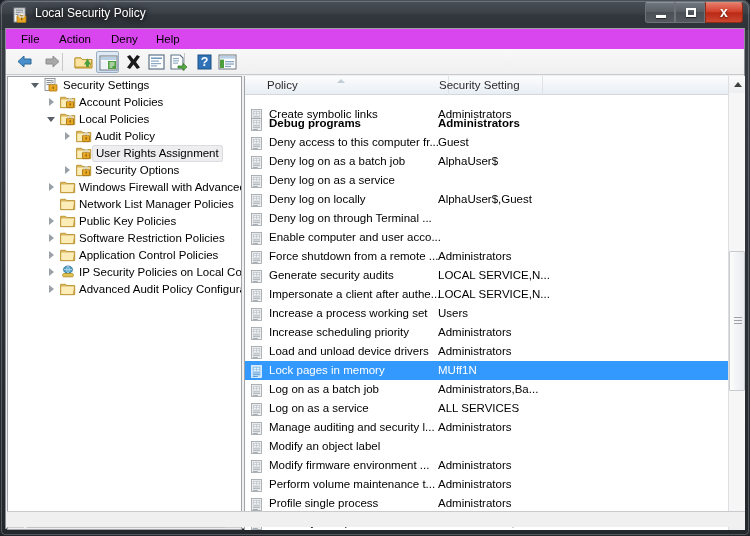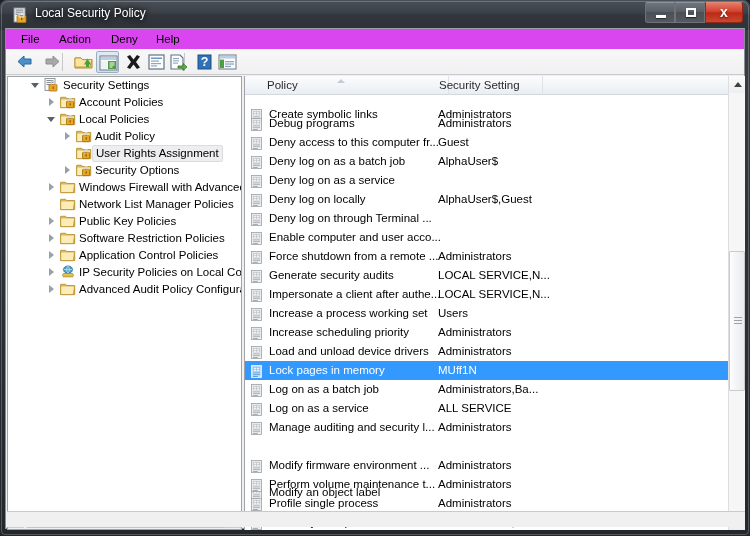--- a/index.html
+++ b/index.html
@@ -566,21 +566,21 @@
   <rect x="5.8" y="2.6" width="2.6" height="1.5" fill="#eef0f2"></rect>
   <rect x="2.6" y="4.6" width="2.6" height="1.5" fill="#eef0f2"></rect>
   <rect x="5.8" y="4.6" width="2.6" height="1.5" fill="#eef0f2"></rect>
   <rect x="1.8" y="7.4" width="7.4" height="1" fill="#a6adb4"></rect>
   <rect x="1.8" y="9.2" width="7.4" height="1" fill="#a6adb4"></rect>
   <rect x="1.8" y="11" width="5" height="1" fill="#a6adb4"></rect>
 </svg></span>
             <span class="pol">Create symbolic links</span>
             <span class="setv">Administrators</span>
           </div>
-          <div class="lrow" style="top: 19px;">
+          <div class="lrow" style="top: 19px; font-weight: bold;">
             <span class="ico"><svg width="13" height="13" viewBox="0 0 13 13">
   <rect x="0.5" y="0.5" width="10" height="12" fill="#f4f4f4" stroke="#9aa0a6" stroke-width="0.8"></rect>
   <rect x="1.8" y="1.8" width="7.4" height="4.6" fill="#b9bfc6"></rect>
   <rect x="2.6" y="2.6" width="2.6" height="1.5" fill="#eef0f2"></rect>
   <rect x="5.8" y="2.6" width="2.6" height="1.5" fill="#eef0f2"></rect>
   <rect x="2.6" y="4.6" width="2.6" height="1.5" fill="#eef0f2"></rect>
   <rect x="5.8" y="4.6" width="2.6" height="1.5" fill="#eef0f2"></rect>
   <rect x="1.8" y="7.4" width="7.4" height="1" fill="#a6adb4"></rect>
   <rect x="1.8" y="9.2" width="7.4" height="1" fill="#a6adb4"></rect>
   <rect x="1.8" y="11" width="5" height="1" fill="#a6adb4"></rect>
@@ -804,38 +804,38 @@
   <rect x="1.8" y="1.8" width="7.4" height="4.6" fill="#b9bfc6"></rect>
   <rect x="2.6" y="2.6" width="2.6" height="1.5" fill="#eef0f2"></rect>
   <rect x="5.8" y="2.6" width="2.6" height="1.5" fill="#eef0f2"></rect>
   <rect x="2.6" y="4.6" width="2.6" height="1.5" fill="#eef0f2"></rect>
   <rect x="5.8" y="4.6" width="2.6" height="1.5" fill="#eef0f2"></rect>
   <rect x="1.8" y="7.4" width="7.4" height="1" fill="#a6adb4"></rect>
   <rect x="1.8" y="9.2" width="7.4" height="1" fill="#a6adb4"></rect>
   <rect x="1.8" y="11" width="5" height="1" fill="#a6adb4"></rect>
 </svg></span>
             <span class="pol">Log on as a service</span>
-            <span class="setv">ALL SERVICE</span>
+            <span class="setv">ALL SERVICES</span>
           </div>
           <div class="lrow" style="top: 323px;">
             <span class="ico"><svg width="13" height="13" viewBox="0 0 13 13">
   <rect x="0.5" y="0.5" width="10" height="12" fill="#f4f4f4" stroke="#9aa0a6" stroke-width="0.8"></rect>
   <rect x="1.8" y="1.8" width="7.4" height="4.6" fill="#b9bfc6"></rect>
   <rect x="2.6" y="2.6" width="2.6" height="1.5" fill="#eef0f2"></rect>
   <rect x="5.8" y="2.6" width="2.6" height="1.5" fill="#eef0f2"></rect>
   <rect x="2.6" y="4.6" width="2.6" height="1.5" fill="#eef0f2"></rect>
   <rect x="5.8" y="4.6" width="2.6" height="1.5" fill="#eef0f2"></rect>
   <rect x="1.8" y="7.4" width="7.4" height="1" fill="#a6adb4"></rect>
   <rect x="1.8" y="9.2" width="7.4" height="1" fill="#a6adb4"></rect>
   <rect x="1.8" y="11" width="5" height="1" fill="#a6adb4"></rect>
 </svg></span>
             <span class="pol">Manage auditing and security l...</span>
             <span class="setv">Administrators</span>
           </div>
-          <div class="lrow" style="top: 342px; margin-top: 46px;">
+          <div class="lrow" style="top: 342px;">
             <span class="ico"><svg width="13" height="13" viewBox="0 0 13 13">
   <rect x="0.5" y="0.5" width="10" height="12" fill="#f4f4f4" stroke="#9aa0a6" stroke-width="0.8"></rect>
   <rect x="1.8" y="1.8" width="7.4" height="4.6" fill="#b9bfc6"></rect>
   <rect x="2.6" y="2.6" width="2.6" height="1.5" fill="#eef0f2"></rect>
   <rect x="5.8" y="2.6" width="2.6" height="1.5" fill="#eef0f2"></rect>
   <rect x="2.6" y="4.6" width="2.6" height="1.5" fill="#eef0f2"></rect>
   <rect x="5.8" y="4.6" width="2.6" height="1.5" fill="#eef0f2"></rect>
   <rect x="1.8" y="7.4" width="7.4" height="1" fill="#a6adb4"></rect>
   <rect x="1.8" y="9.2" width="7.4" height="1" fill="#a6adb4"></rect>
   <rect x="1.8" y="11" width="5" height="1" fill="#a6adb4"></rect>

